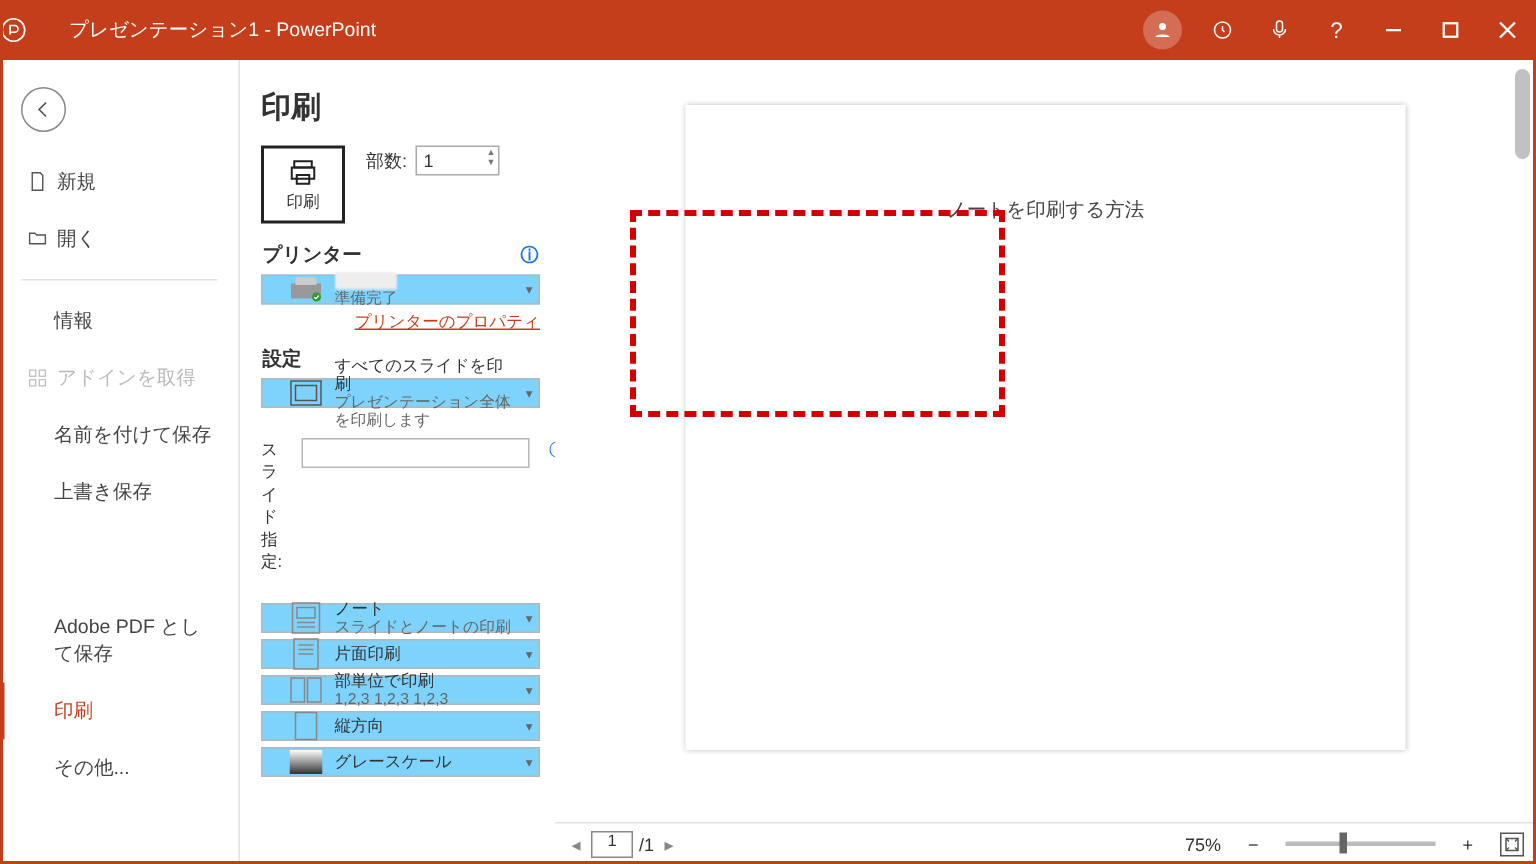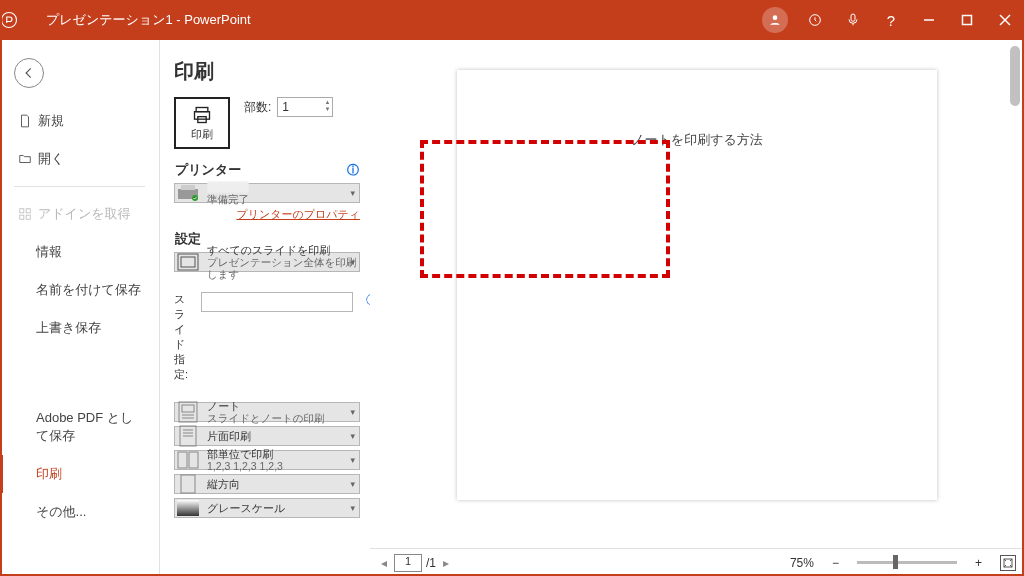--- a/index.html
+++ b/index.html
@@ -25,21 +25,21 @@
 
 .center { width: 210px; padding: 18px 10px 10px 14px; font-size: 12px; color: #333; }
 .center h2 { font-size: 20px; font-weight: 600; margin-bottom: 12px; }
 .print-btn { width: 56px; height: 52px; border: 2px solid #222; display: flex; flex-direction: column; align-items: center; justify-content: center; cursor: pointer; margin-right: 14px; }
 .print-btn .lbl { font-size: 11px; margin-top: 2px; }
 .copies-row { display: flex; align-items: flex-start; margin-bottom: 12px; }
 .copies-row .spin { width: 56px; height: 20px; border: 1px solid #aaa; display: flex; align-items: center; padding: 0 4px; font-size: 12px; position: relative; }
 .copies-row .spin .arrows { position: absolute; right: 2px; top: 1px; display: flex; flex-direction: column; font-size: 6px; color: #777; line-height: 7px; }
 .section-title { font-weight: 700; font-size: 13px; margin: 8px 1px 4px; display: flex; align-items: center; }
 .section-title .info { margin-left: auto; color: #1a73e8; font-size: 12px; cursor: pointer; }
-.combo { border: 1px solid #b6b6b6; height: 20px; display: flex; align-items: center; padding: 2px 0; margin-bottom: 4px; cursor: pointer; position: relative; background: #e5e5e5; }
+.combo { border: 1px solid #b6b6b6; height: 20px; display: flex; align-items: center; padding: 2px 16px; margin-bottom: 4px; cursor: pointer; position: relative; background: #7dd3fc; }
 .combo .thumb { width: 26px; height: 26px; display: flex; align-items: center; justify-content: center; margin-right: 6px; flex-shrink: 0; }
 .combo .txt { display: flex; flex-direction: column; font-size: 10.5px; line-height: 12px; overflow: hidden; }
 .combo .txt .main { font-size: 11px; }
 .combo .dd { position: absolute; right: 4px; font-size: 9px; color: #666; }
 .link { color: #c43e1c; text-decoration: underline; font-size: 11px; display: block; text-align: right; margin: 2px 0 6px; cursor: pointer; }
 .slide-spec { display: flex; align-items: flex-start; gap: 13px; margin: 20px 0; }
 .slide-spec input { flex: 1; border: 1px solid #b6b6b6; height: 20px; padding: 0 4px; font-size: 11px; }
 .slide-spec .info { color: #1a73e8; cursor: pointer; }
 .printer-blur { background: #eee; width: 100%; height: 12px; border-radius: 2px; filter: blur(1px); }
 
@@ -133,34 +133,34 @@
     </div>
     <div class="item">
       <span class="ico">
           <svg width="14" height="14" viewBox="0 0 24 24" fill="none" stroke="#555" stroke-width="1.6">
             <path d="M3 6h6l2 2h10v10H3z"></path>
           </svg>
         </span>
       <span>開く</span>
     </div>
     <div class="sep"></div>
+    <div class="item sub">
+        <span>情報</span>
+      </div>
     <div class="item disabled">
       <span class="ico">
           <svg width="14" height="14" viewBox="0 0 24 24" fill="none" stroke="#bbb" stroke-width="1.4">
             <rect x="3" y="3" width="7" height="7"></rect>
             <rect x="14" y="3" width="7" height="7"></rect>
             <rect x="3" y="14" width="7" height="7"></rect>
             <rect x="14" y="14" width="7" height="7"></rect>
           </svg>
         </span>
       <span>アドインを取得</span>
     </div>
-    <div class="item sub">
-        <span>情報</span>
-      </div>
     <div class="item sub">
         <span>名前を付けて保存</span>
       </div>
     <div class="item sub">
         <span>上書き保存</span>
       </div>
     <div style="height:52px"></div>
     <div class="item sub">
         <span>Adobe PDF として保存</span>
       </div>

